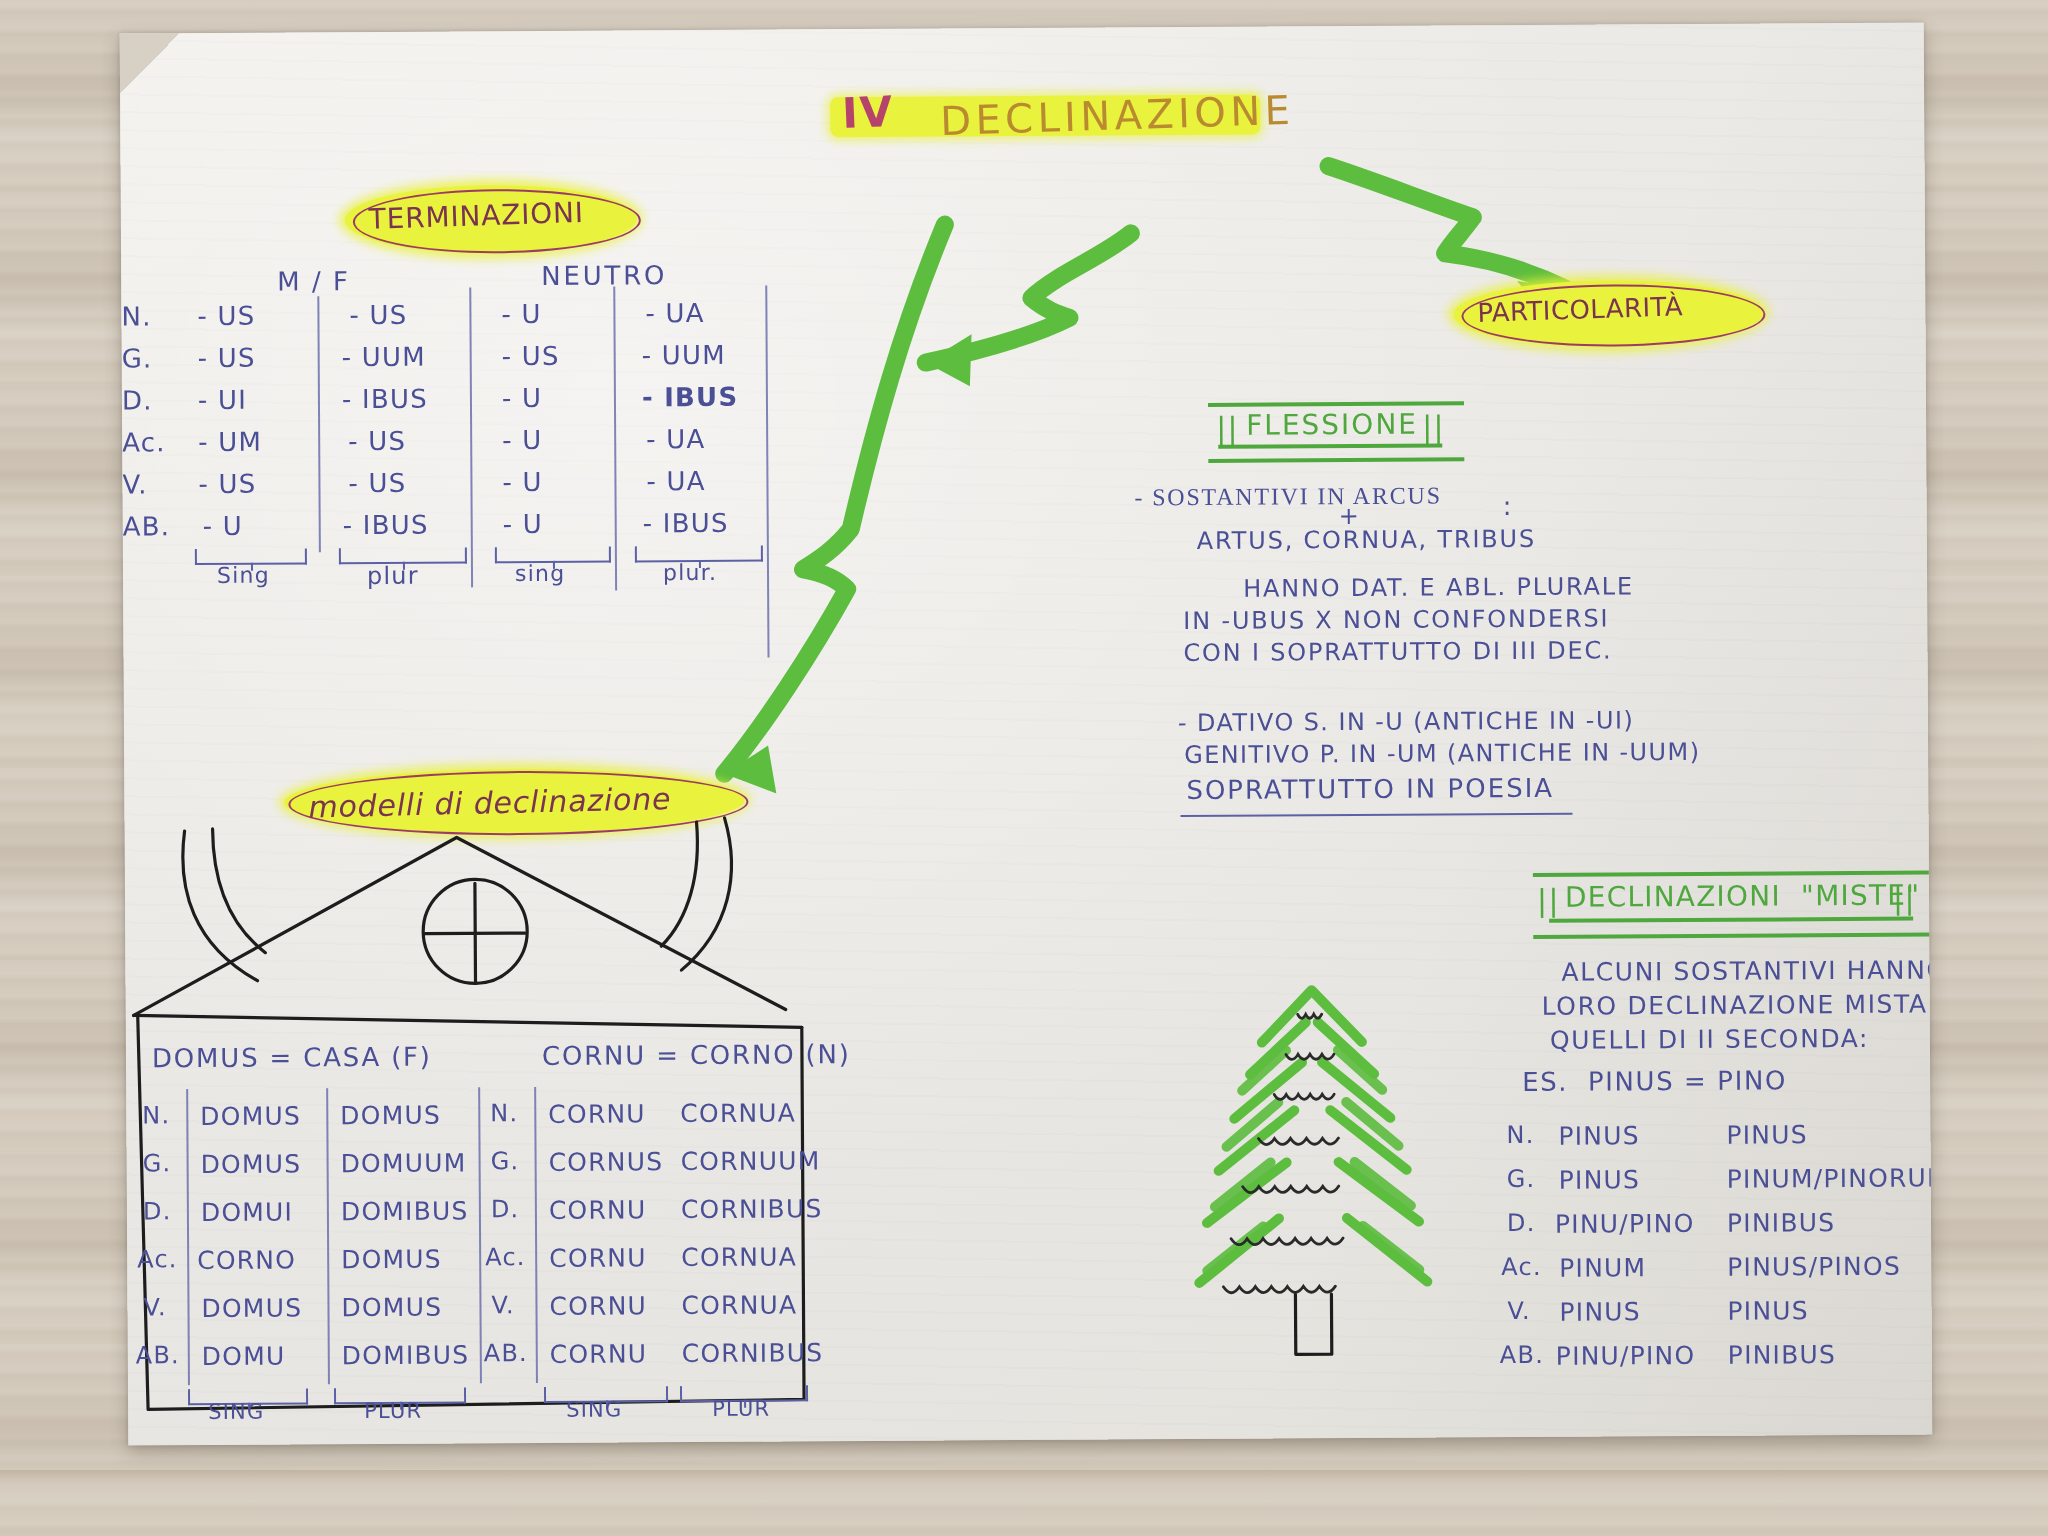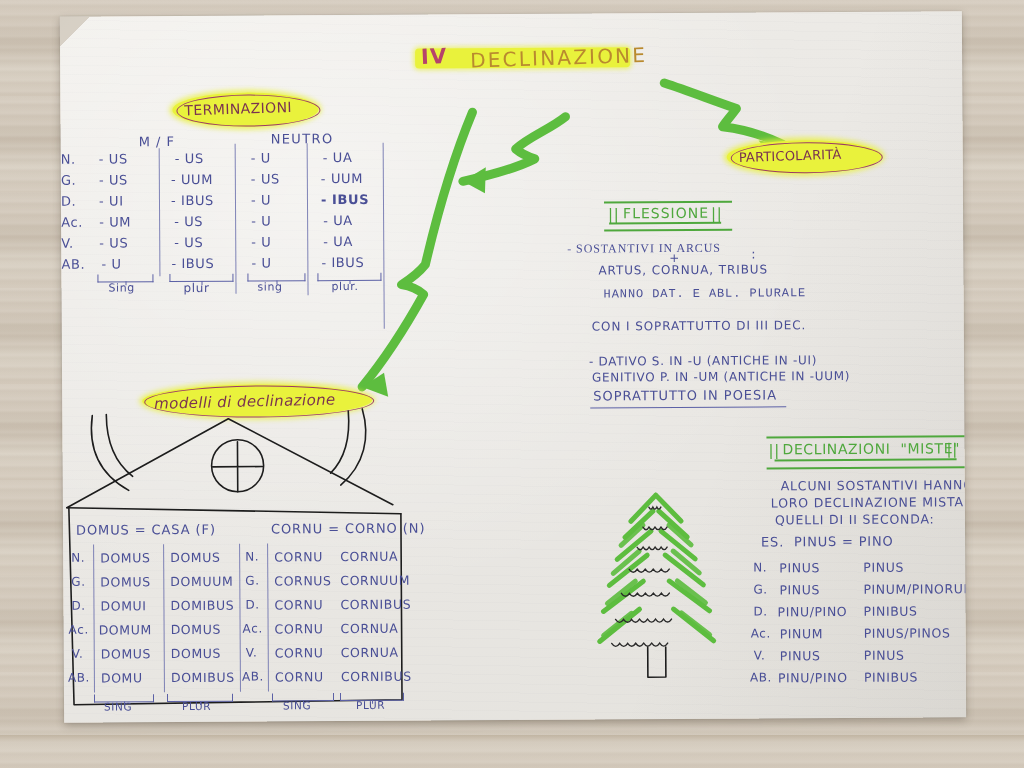--- a/index.html
+++ b/index.html
@@ -193,21 +193,22 @@
   <div class="grn-line" style="left:543px;top:216px;width:128px;"></div>
   <div class="hw grn" style="left:547px;top:192px;font-size:15px;">||</div>
   <div class="hw grn" style="left:650px;top:192px;font-size:15px;">||</div>
   <div class="hw grn" style="left:562px;top:192px;font-size:14px;letter-spacing:1px;">FLESSIONE</div>
 
   <div>
     <div class="hw" style="left:506px;top:228px;font-size:12px;letter-spacing:.9px;font-family:Liberation Serif, serif;">- SOSTANTIVI IN ARCUS</div>
     <div class="hw" style="left:608px;top:238px;font-size:12px;">+</div>
     <div class="hw" style="left:537px;top:250px;font-size:12px;letter-spacing:.9px;">ARTUS, CORNUA, TRIBUS</div>
     <div class="hw" style="left:690px;top:234px;font-size:13px;">:</div>
-    <div class="hw" style="left:542px;top:274px;font-size:12px;letter-spacing:.9px;font-family:Liberation Mono, monospace;">HANNO DAT. E ABL. PLURALE</div>
+    <div class="hw" style="left:560px;top:274px;font-size:12px;letter-spacing:.9px;">HANNO DAT. E ABL. PLURALE</div>
+    <div class="hw" style="left:530px;top:290px;font-size:12px;letter-spacing:.9px;">IN -UBUS X NON CONFONDERSI</div>
     <div class="hw" style="left:530px;top:306px;font-size:12px;letter-spacing:.9px;">CON I SOPRATTUTTO DI III DEC.</div>
   </div>
 
   <div>
     <div class="hw" style="left:527px;top:341px;font-size:12px;letter-spacing:.7px;">- DATIVO S. IN -U (ANTICHE IN -UI)</div>
     <div class="hw" style="left:530px;top:357px;font-size:12px;letter-spacing:.7px;">GENITIVO P. IN -UM (ANTICHE IN -UUM)</div>
     <div class="hw" style="left:531px;top:375px;font-size:13px;letter-spacing:1px;">SOPRATTUTTO IN POESIA</div>
     <div class="ink-line" style="left:528px;top:394px;width:196px;"></div>
   </div>
 
@@ -240,21 +241,21 @@
     <div class="hw" style="left:8px;top:582px;font-size:12px;">D.</div>
     <div class="hw" style="left:5px;top:606px;font-size:12px;">Ac.</div>
     <div class="hw" style="left:8px;top:630px;font-size:12px;">V.</div>
     <div class="hw" style="left:4px;top:654px;font-size:12px;">AB.</div>
   </div>
   <div class="vline" style="left:30px;top:528px;height:148px;"></div>
   <div>
     <div class="hw" style="left:37px;top:534px;font-size:12.5px;">DOMUS</div>
     <div class="hw" style="left:37px;top:558px;font-size:12.5px;">DOMUS</div>
     <div class="hw" style="left:37px;top:582px;font-size:12.5px;">DOMUI</div>
-    <div class="hw" style="left:35px;top:606px;font-size:12.5px;">DOMUM</div>
+    <div class="hw" style="left:35px;top:606px;font-size:12.5px;">CORNO</div>
     <div class="hw" style="left:37px;top:630px;font-size:12.5px;">DOMUS</div>
     <div class="hw" style="left:37px;top:654px;font-size:12.5px;">DOMU</div>
     <div class="brace" style="left:30px;top:678px;width:58px;"></div>
     <div class="hw" style="left:40px;top:684px;font-size:10.5px;">SING</div>
   </div>
   <div class="vline" style="left:100px;top:528px;height:148px;"></div>
   <div>
     <div class="hw" style="left:107px;top:534px;font-size:12.5px;">DOMUS</div>
     <div class="hw" style="left:107px;top:558px;font-size:12.5px;">DOMUUM</div>
     <div class="hw" style="left:107px;top:582px;font-size:12.5px;">DOMIBUS</div>

